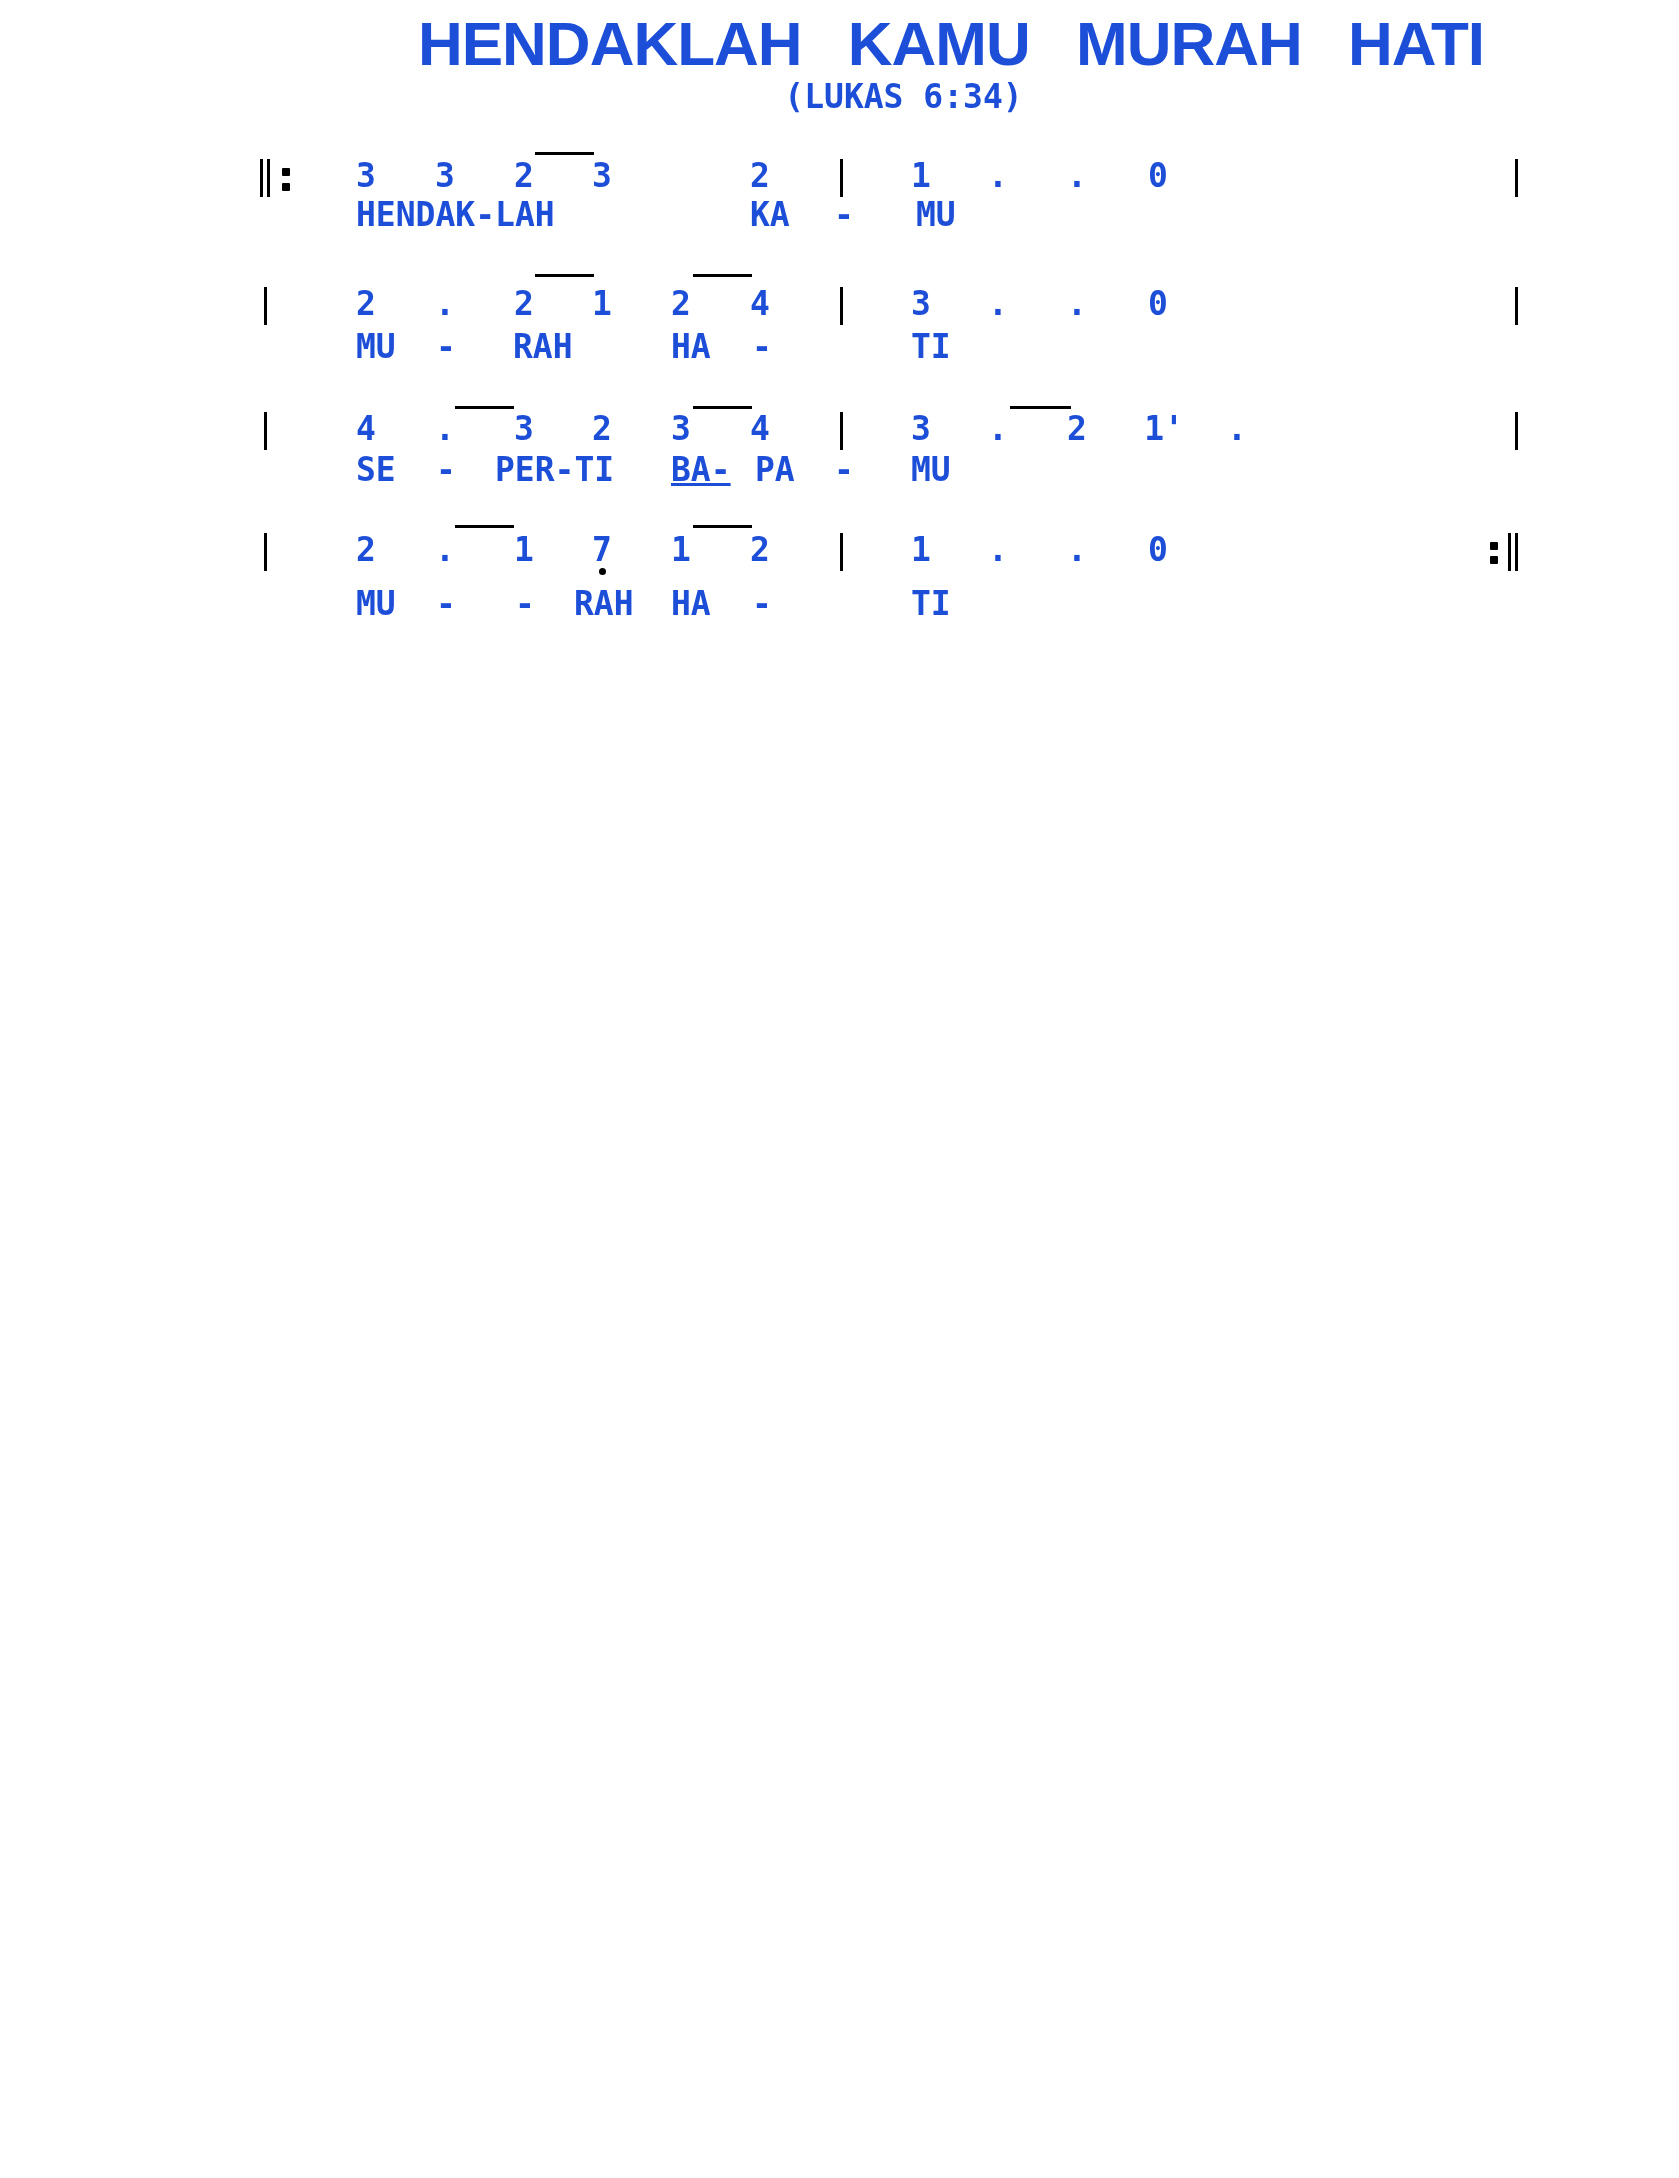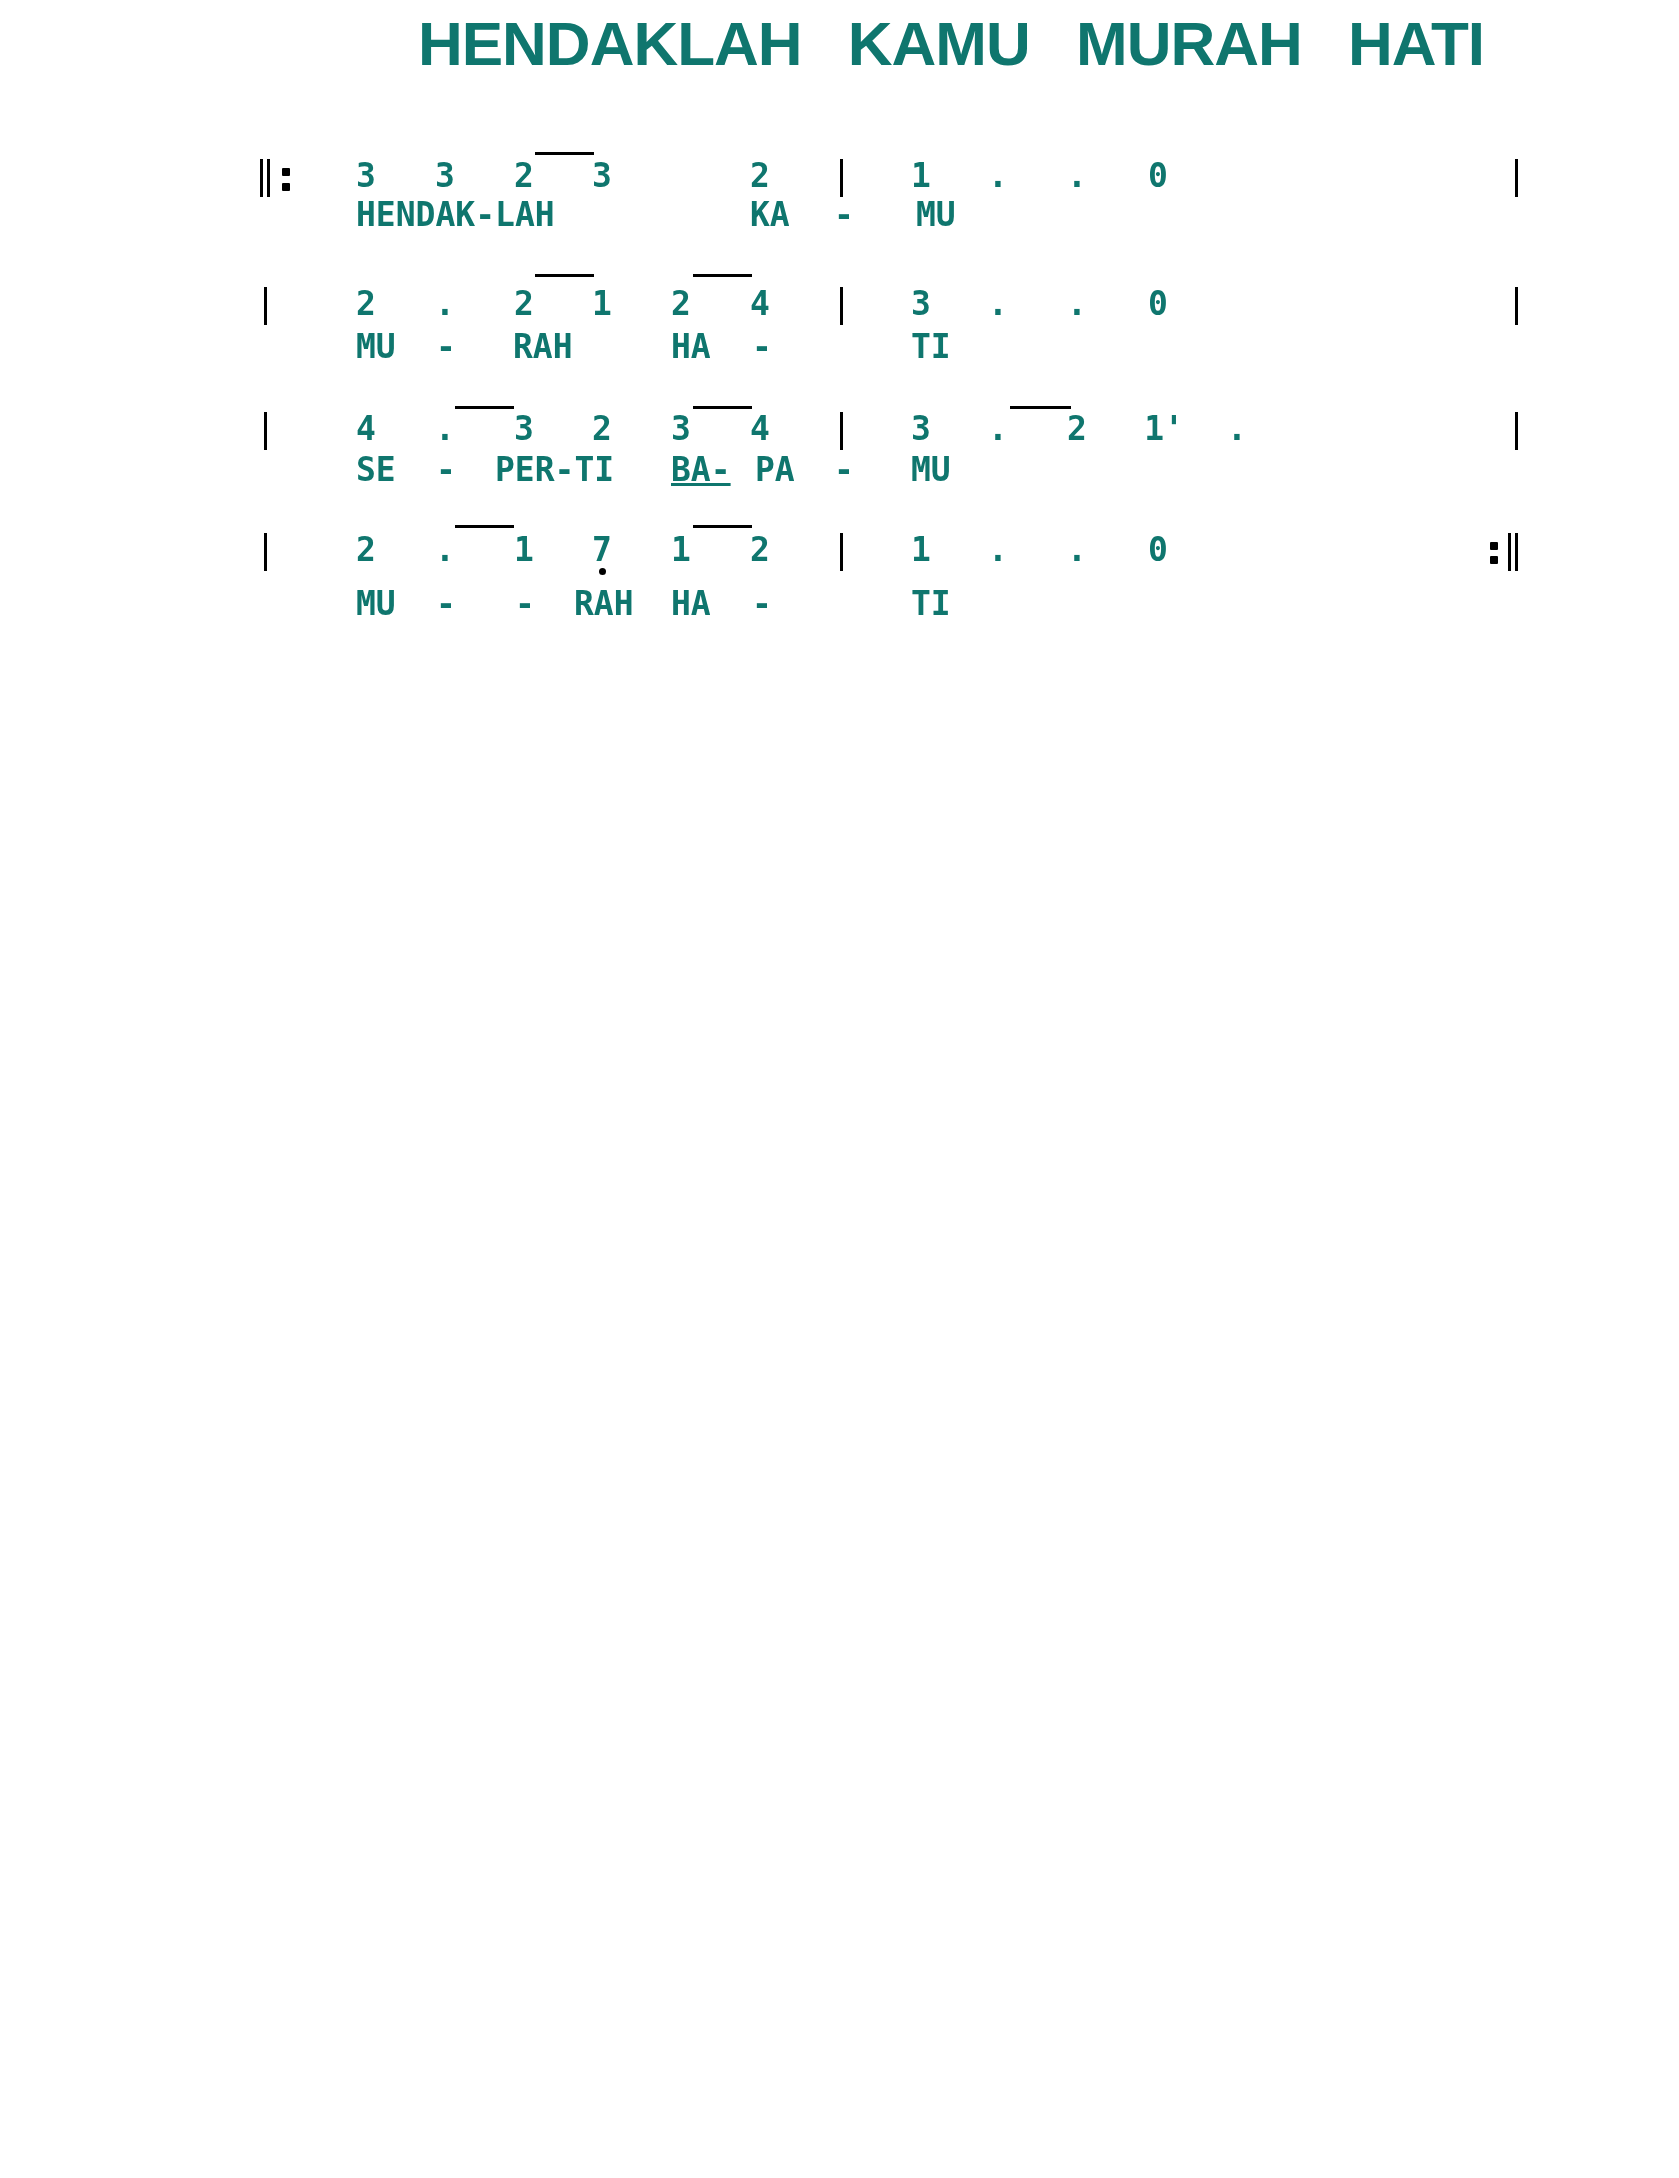--- a/index.html
+++ b/index.html
@@ -2,21 +2,21 @@
 <html><head>
 <meta charset="utf-8">
 <style>
   html,body{margin:0;padding:0;background:#e8e8e8;}
   #page{
     position:relative;
     width:1679px;height:2178px;
     background:#ffffff;
     overflow:hidden;
     font-family:"DejaVu Sans Mono","DejaVu Sans",monospace;
-    color:#0f766e;
+    color:#1d4ed8;
   }
   #title{
     position:absolute;left:257px;top:13px;width:1388px;
     text-align:center;
     font-family:"Liberation Sans","DejaVu Sans",sans-serif;
     font-weight:700;font-size:62px;line-height:62px;
     letter-spacing:-1px;word-spacing:30px;
     white-space:nowrap;
   }
   #subtitle{
@@ -38,20 +38,21 @@
   .overline{position:absolute;height:3px;background:#000;}
   .barline{position:absolute;width:3px;height:38px;background:#000;}
   .repeat-dot{position:absolute;width:8px;height:8px;background:#000;border-radius:1px;}
   .octave-dot{position:absolute;width:7px;height:7px;background:#000;border-radius:50%;}
 </style>
 </head>
 <body>
 
 <div id="page">
   <div id="title">HENDAKLAH KAMU MURAH HATI</div>
+  <div id="subtitle">(LUKAS 6:34)</div>
   <div id="score">
       <div class="tok note" style="left: 366px; top: 159px;">3</div>
       <div class="tok note" style="left: 445px; top: 159px;">3</div>
       <div class="tok note" style="left: 524px; top: 159px;">2</div>
       <div class="tok note" style="left: 602px; top: 159px;">3</div>
       <div class="tok note" style="left: 760px; top: 159px;">2</div>
       <div class="tok note" style="left: 921px; top: 159px;">1</div>
       <div class="tok note" style="left: 998px; top: 159px;">.</div>
       <div class="tok note" style="left: 1077px; top: 159px;">.</div>
       <div class="tok note" style="left: 1158px; top: 159px;">0</div>

